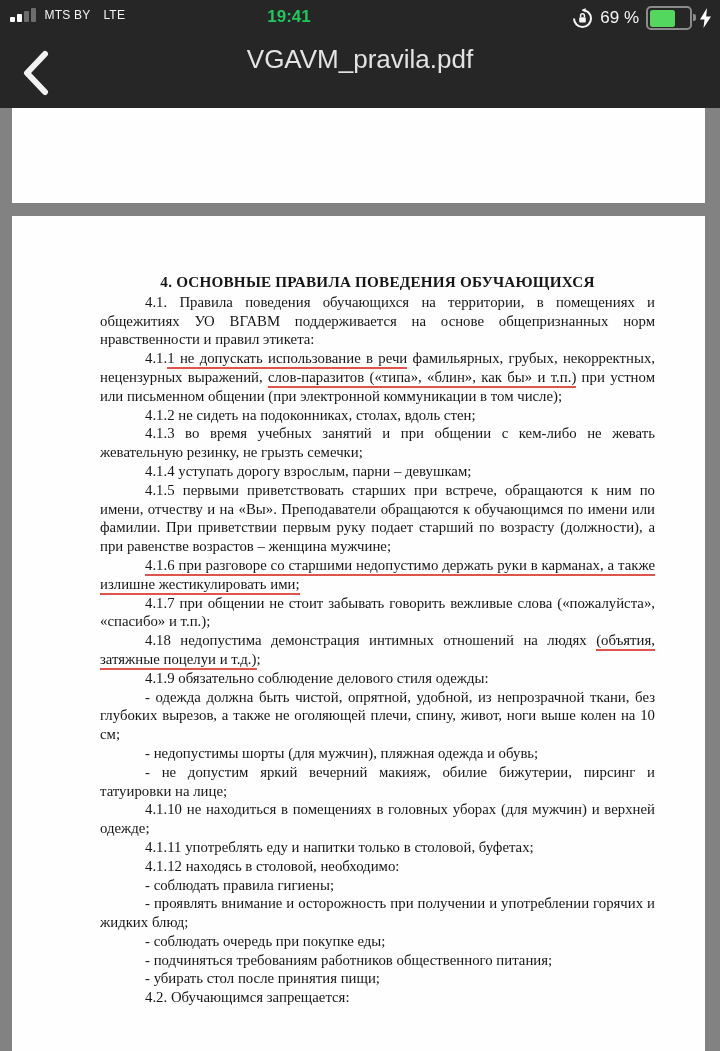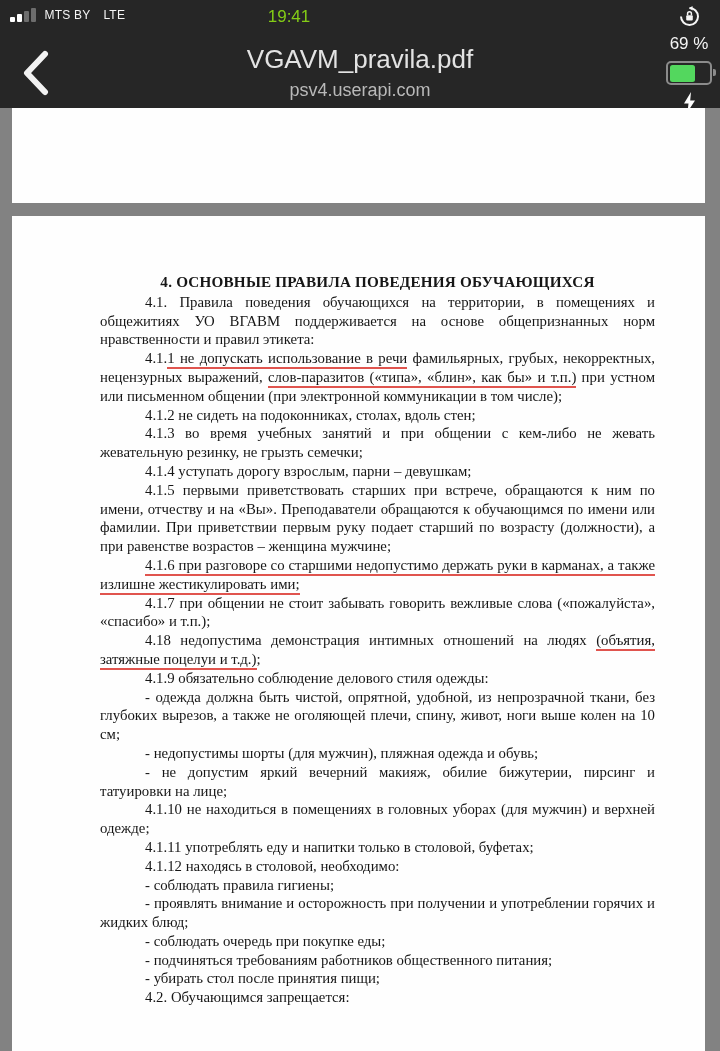--- a/index.html
+++ b/index.html
@@ -11,22 +11,22 @@
   
   .chrome{position:absolute;top:0;left:0;width:720px;height:108px;background:#262626;z-index:5;}
   .statusbar{position:absolute;top:0;left:0;width:720px;height:38px;color:#f5f5f5;}
   .sb-left{position:absolute;left:10px;top:7px;display:flex;align-items:center;gap:9px;}
   .signal{display:flex;align-items:flex-end;gap:2.5px;height:15px;}
   .signal .bar{width:4.5px;border-radius:1px;background:#fff;}
   .signal .bar.dim{background:#6d6d6d;}
   .carrier,.network{font-size:12px;color:#f5f5f5;letter-spacing:.2px;}
   .network{margin-left:4px;}
   .sb-time{position:absolute;top:7px;left:0;width:578px;text-align:center;
-    font-size:17px;font-weight:normal;color:#84cc16;}
-  .sb-right{position:absolute;right:8px;top:6px;display:flex;align-items:center;gap:7px;flex-direction:column;}
+    font-size:17px;font-weight:bold;color:#22c55e;}
+  .sb-right{position:absolute;right:8px;top:6px;display:flex;align-items:center;gap:7px;}
   .pct{font-size:17px;color:#f5f5f5;}
   .battery{position:relative;width:42px;height:20px;border:2px solid #8b8b8b;border-radius:5px;}
   .battery .fill{position:absolute;left:1.5px;top:1.5px;bottom:1.5px;border-radius:2.5px;background:#53d75e;}
   .battery .nub{position:absolute;right:-6px;top:5.5px;width:3px;height:7px;background:#8b8b8b;
     border-radius:0 2px 2px 0;}
   .toolbar{position:absolute;top:38px;left:0;width:720px;height:70px;text-decoration:underline;}
   .back{position:absolute;left:14px;top:10px;width:44px;height:52px;background:none;border:none;
     padding:0;cursor:pointer;}
   .doc-title{position:absolute;top:6px;left:90px;right:90px;text-align:center;
     font-size:26px;font-weight:500;color:#e3e3e3;white-space:nowrap;overflow:hidden;}
@@ -91,21 +91,20 @@
       </div>
     </div>
 
     <div class="toolbar">
       <button class="back" aria-label="back">
         <svg width="30" height="46" viewBox="0 0 30 46">
           <polyline points="24,4 6,23 24,42" fill="none" stroke="#f2f2f2" stroke-width="6" stroke-linecap="round" stroke-linejoin="round"></polyline>
         </svg>
       </button>
       <div class="doc-title">VGAVM_pravila.pdf</div>
-      <div class="doc-host">psv4.userapi.com</div>
     </div>
   </div>
 
   <div class="viewport">
     <div class="page page-prev"></div>
     <div class="page-gap"></div>
     <div class="page page-main">
       <p class="doc-heading">4. ОСНОВНЫЕ ПРАВИЛА ПОВЕДЕНИЯ ОБУЧАЮЩИХСЯ</p>
       <div>
           <p class="doc-para"><span>4.1. Правила поведения обучающихся на территории, в помещениях и общежитиях УО ВГАВМ поддерживается на основе общепризнанных норм нравственности и правил этикета:</span></p>

